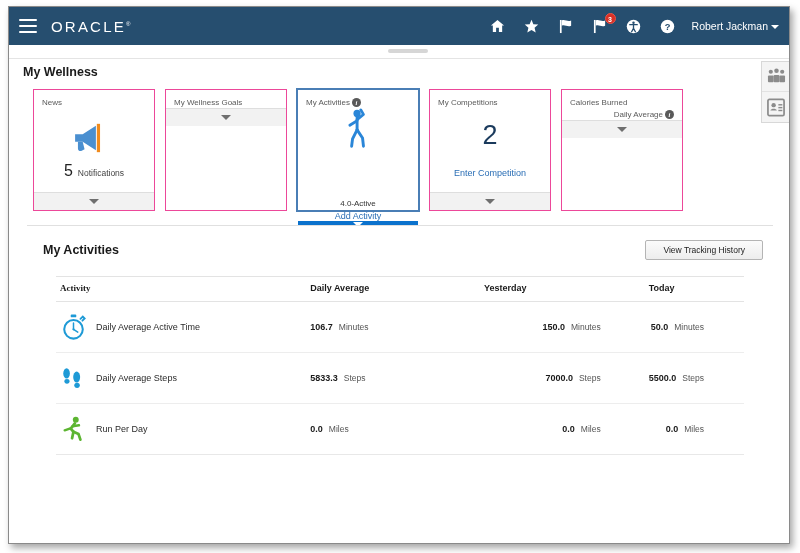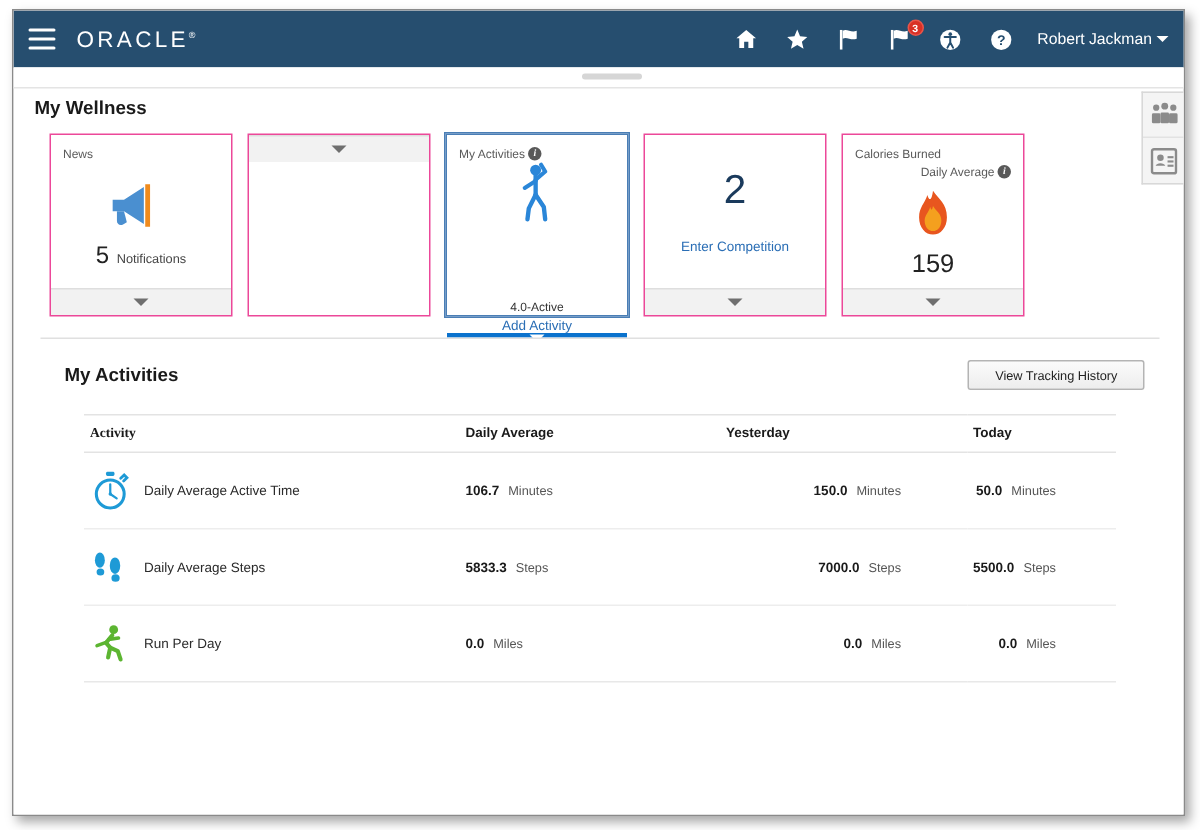--- a/index.html
+++ b/index.html
@@ -405,20 +405,21 @@
             <span class="stat-num">5</span>
             <span class="stat-lbl">Notifications</span>
           </div>
         </div>
         <div class="card-footer">
           <span class="chev"></span>
         </div>
       </div>
 
       <div class="card">
+        <div class="card-title">My Wellness Goals</div>
         <div class="card-footer">
           <span class="chev"></span>
         </div>
       </div>
 
       <div class="card active">
         <div class="card-title">
           <span>My Activities</span><span class="info-icon">i</span>
         </div>
         <div class="card-body">
@@ -434,42 +435,34 @@
           </div>
           <div class="card-sub">4.0-Active</div>
           <a class="card-link">Add Activity</a>
         </div>
         <div class="card-footer active">
           <span class="chev white"></span>
         </div>
       </div>
 
       <div class="card">
+        <div class="card-title">My Competitions</div>
         <div class="card-body">
           <div class="stat-big">2</div>
           <a class="card-link" style="margin-top:16px">Enter Competition</a>
         </div>
         <div class="card-footer">
           <span class="chev"></span>
         </div>
       </div>
 
       <div class="card">
         <div class="card-title">Calories Burned</div>
         <div class="card-title card-title-right" style="padding-top:1px">
           <span>Daily Average</span><span class="info-icon">i</span>
-        </div>
-        <div class="card-body">
-          <div>
-            <svg width="26" height="32" viewBox="0 0 28 34">
-              <path d="M14 1 C18 7 24 10 24 20 C24 27.5 19.5 32.5 14 32.5 C8.5 32.5 4 27.5 4 20 C4 13 8 10 10 4 C11 8 13 9 14 1 Z" fill="#e8561f"></path>
-              <path d="M14 12 C16.5 16 20 17.5 20 22.4 C20 27 17.3 30 14 30 C10.7 30 8 27 8 22.4 C8 18.6 11 16.5 12 12.5 C12.6 15 13.3 15.6 14 12 Z" fill="#f4a01e"></path>
-            </svg>
-          </div>
-          <div class="cal-num">159</div>
         </div>
         <div class="card-footer">
           <span class="chev"></span>
         </div>
       </div>
 
     </div>
 
     <div class="panel">
 

